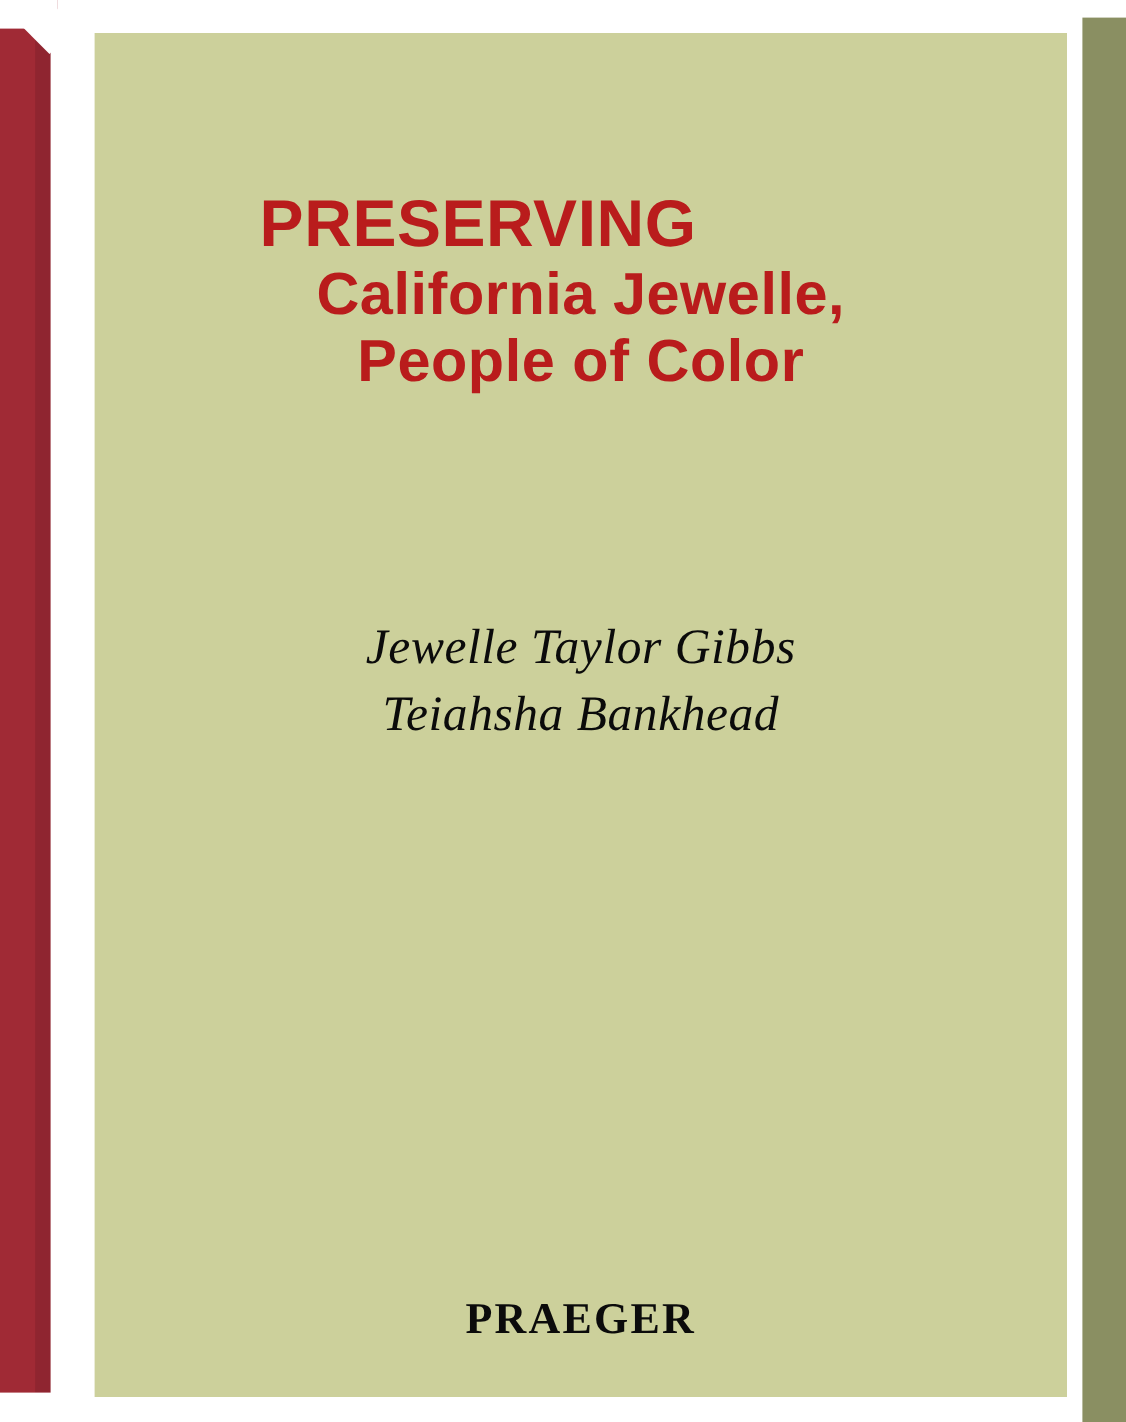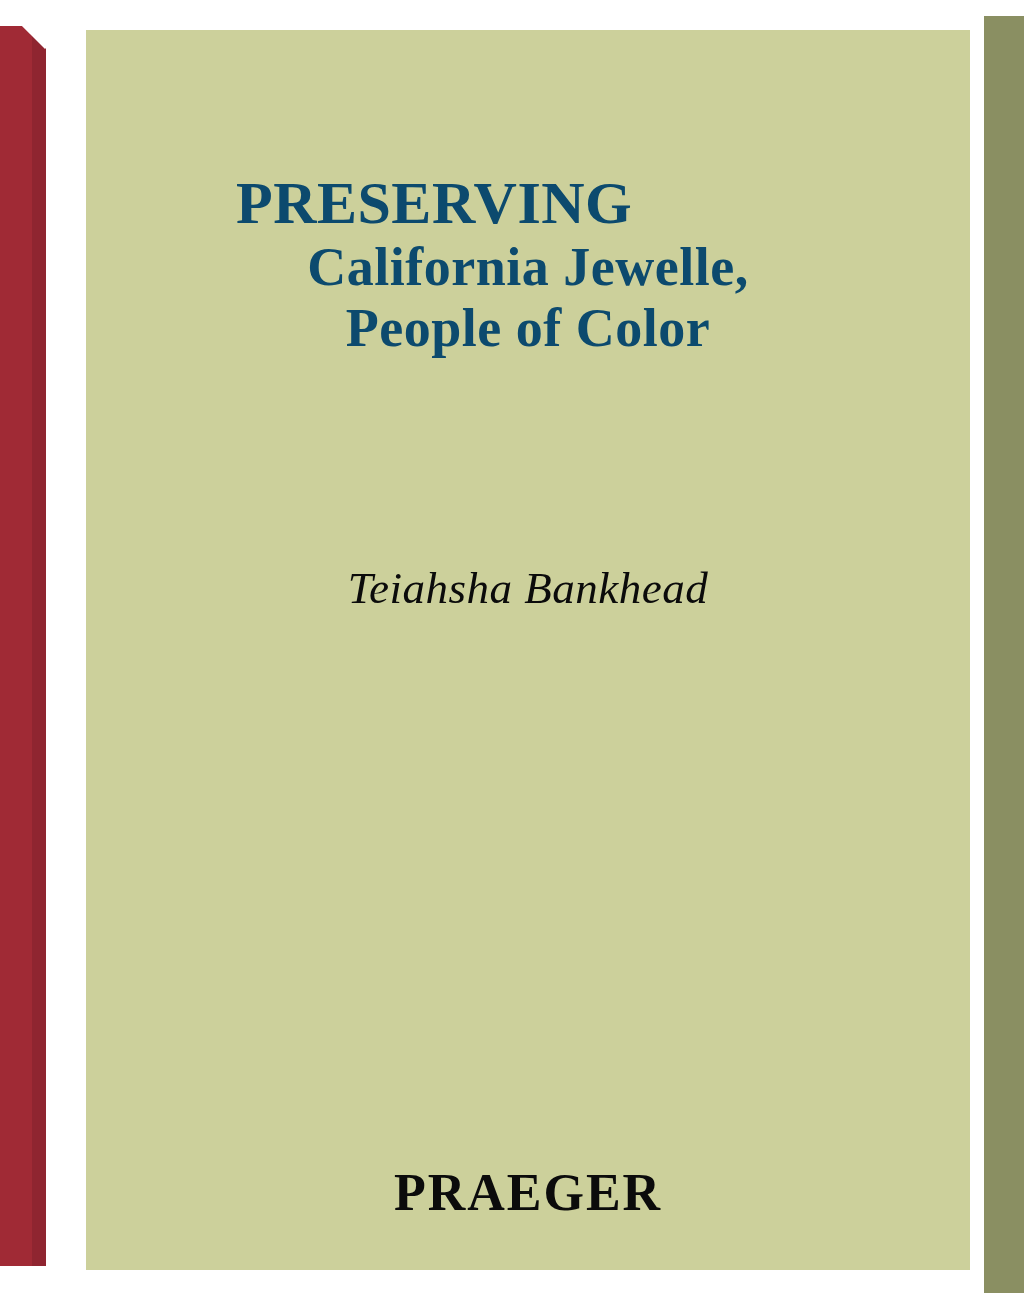--- a/index.html
+++ b/index.html
@@ -101,23 +101,23 @@
   }
 
   .title-block {
     margin-top: 140px;
     width: 100%;
     text-align: center;
     padding: 0 40px;
     box-sizing: border-box;
   }
   .title-line {
-    font-family: Liberation Serif, serif;
+    font-family: Liberation Sans, sans-serif;
     font-weight: bold;
-    color: #0c4a6e;
+    color: #b91c1c;
     line-height: 1.12;
     letter-spacing: 0.5px;
   }
   .title-main {
     font-size: 60px;
     text-align: left;
     padding-left: 110px;
   }
   .title-sub {
     font-size: 54px;
@@ -142,21 +142,21 @@
   .publisher-block {
     position: absolute;
     left: 0;
     right: 0;
     bottom: 48px;
     text-align: center;
   }
   .publisher-name {
     font-family: "Liberation Serif", serif;
     font-weight: bold;
-    font-size: 52px;
+    font-size: 40px;
     letter-spacing: 2px;
     color: #0b0b0b;
   }
 </style>
 </head>
 <body>
 
 <div class="book-scene">
 
   <div class="board-back"></div>
@@ -172,20 +172,21 @@
 
   <div class="cover-face">
 
     <div class="title-block">
       <div class="title-line title-main">PRESERVING</div>
       <div class="title-line title-sub">California Jewelle,</div>
       <div class="title-line title-sub">People of Color</div>
     </div>
 
     <div class="authors-block">
+      <div class="author-line">Jewelle Taylor Gibbs</div>
       <div class="author-line">Teiahsha Bankhead</div>
     </div>
 
     <div class="publisher-block">
       <div class="publisher-name">PRAEGER</div>
     </div>
 
   </div>
 </div>
 

